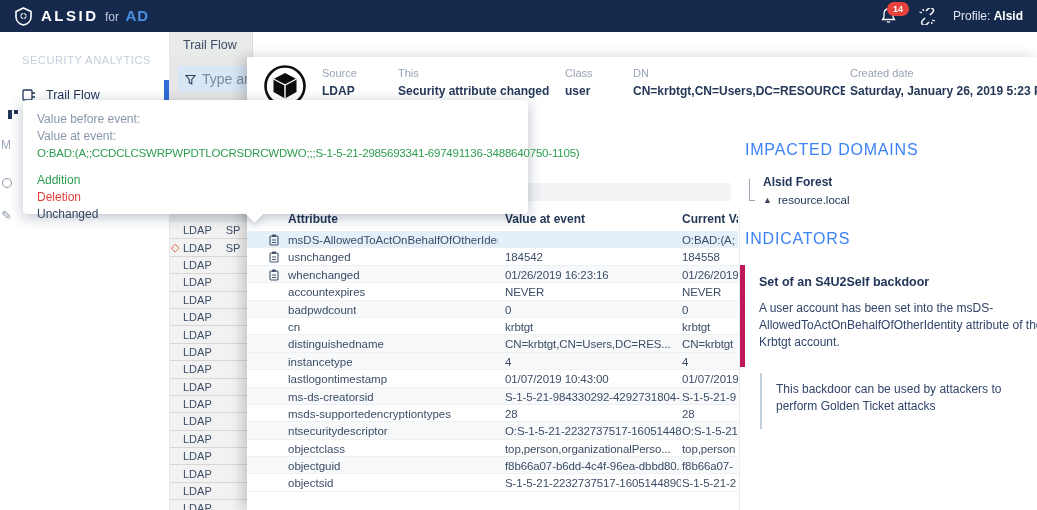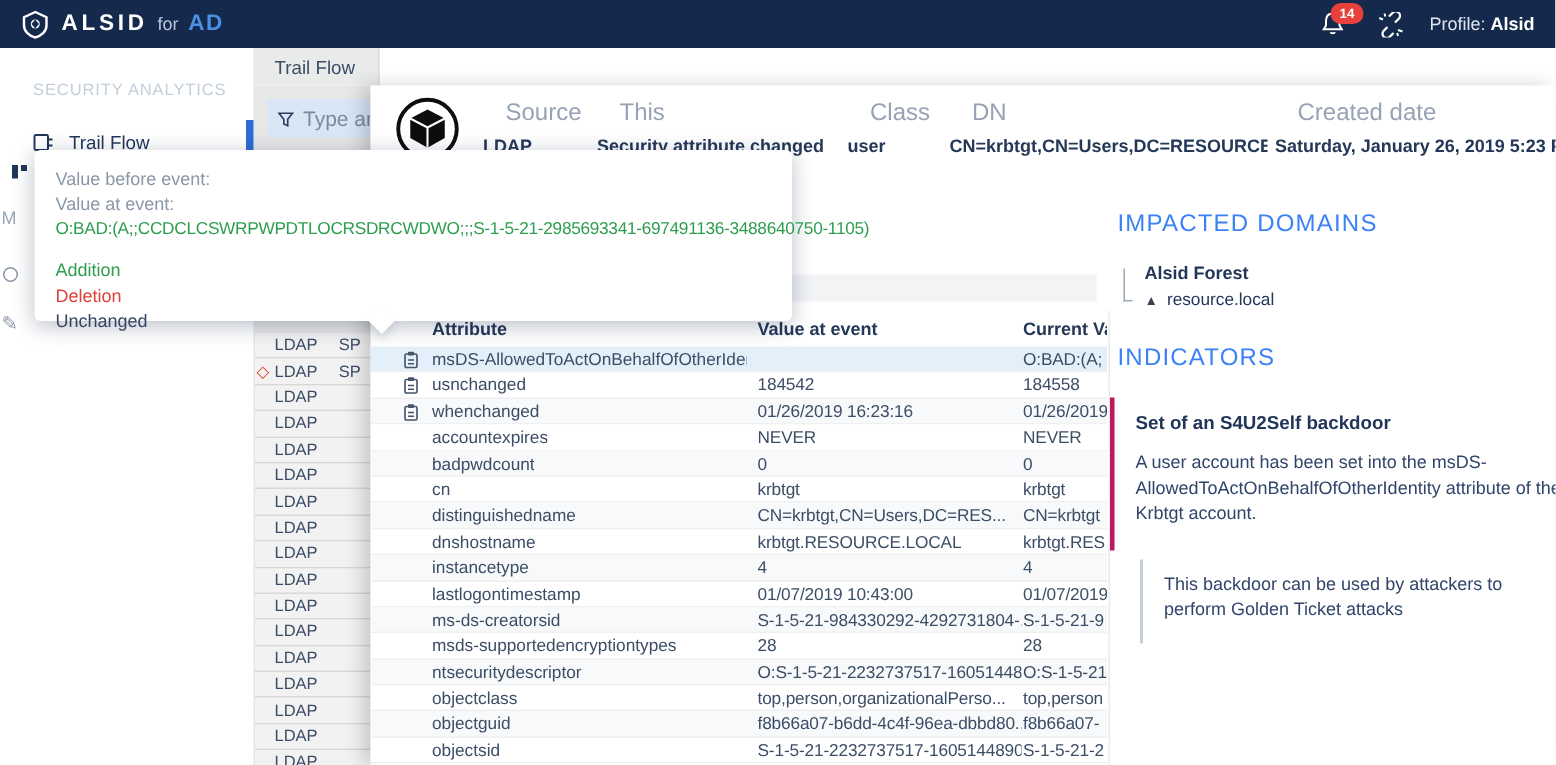--- a/index.html
+++ b/index.html
@@ -57,21 +57,21 @@
               display:flex; align-items:center; padding-left:13px; font-size:11px; color:#3c4d66;
               cursor:pointer; }
   .trail-badge{ margin-left:14px; }
   .deviance-diamond{ position:absolute; left:1px; color:#dd4a33; font-size:11px; }
 
   
   .pane{ position:absolute; left:247px; top:57px; width:790px; height:453px; background:#fff;
          box-shadow:-5px 0 12px rgba(0,0,0,.18); }
   .src-circle{ position:absolute; left:16px; top:7px; width:44px; height:44px; }
   .field{ position:absolute; top:10px; }
-  .field .lbl{ color:#97a3b4; font-size:16px; display:block;margin-left:15px; }
+  .field .lbl{ color:#97a3b4; font-size:11px; display:block; }
   .field .val{ color:#253858; font-size:12px; font-weight:600; display:block; margin-top:5px;
                white-space:nowrap; }
   .f-source{ left:75px; } .f-type{ left:151px; } .f-class{ left:318px; }
   .f-dn{ left:386px; width:212px; } .f-created{ left:603px; }
   .f-dn .val{ overflow:hidden; }
 
   .attr-filterbar{ position:absolute; left:0; top:126px; width:484px; height:18px; background:#f1f3f5; }
 
   .attr-table{ position:absolute; left:0; top:152px; width:491px; height:301px; overflow:hidden; }
   .attr-head{ position:relative; height:22px; font-size:12px; font-weight:700; color:#253858; }
@@ -93,21 +93,21 @@
   .right-panel{ position:absolute; left:493px; top:84px; width:297px; }
   .rp-title{ color:#3b82f6; font-size:16px; letter-spacing:.8px; padding-left:5px; }
   .tree{ margin:16px 0 0 9px; position:relative; }
   .tree-forest{ font-size:12px; font-weight:700; color:#22365a; padding-left:14px; }
   .tree-line{ position:absolute; left:0; top:4px; width:6px; height:22px;
               border-left:1px solid #9aa7b8; border-bottom:1px solid #9aa7b8; }
   .tree-domain{ display:flex; align-items:center; gap:6px; margin:5px 0 0 14px; font-size:11.5px;
                 color:#22365a; cursor:pointer; }
   .tree-tri{ color:#4a3b55; font-size:9px; }
   .rp-indicators{ margin-top:24px; }
-  .ind-card{ margin-top:17px; border-left:3px solid #be185d; padding:10px 0 16px 14px; }
+  .ind-card{ margin-top:17px; border-left:5px solid #be185d; padding:10px 0 16px 14px; }
   .ind-title{ font-size:12.5px; font-weight:700; color:#22365a; }
   .ind-desc{ margin-top:11px; width:285px; font-size:12px; line-height:17px; color:#31456a; }
   .ind-note{ margin:6px 0 0 20px; border-left:2px solid #c3cfdd; padding:8px 0 14px 14px; }
   .ind-note div{ width:250px; font-size:12px; line-height:17px; color:#31456a; }
 
   
   .tooltip{ position:absolute; left:23px; top:100px; width:505px; height:114px; background:#fff;
             border-radius:4px; box-shadow:0 3px 14px rgba(9,30,66,.28); z-index:50;
             padding:11px 0 0 14px; font-size:12px; line-height:17px; }
   .tooltip::after{ content:""; position:absolute; left:225px; bottom:-6px; width:13px; height:13px;
@@ -344,25 +344,20 @@
           <div class="attr-row">
             <span class="nm">cn</span>
             <span class="va">krbtgt</span>
             <span class="cu">krbtgt</span>
           </div>
           <div class="attr-row shade">
             <span class="nm">distinguishedname</span>
             <span class="va">CN=krbtgt,CN=Users,DC=RES...</span>
             <span class="cu">CN=krbtgt</span>
           </div>
-          <div class="attr-row">
-            <span class="nm">dnshostname</span>
-            <span class="va">krbtgt.RESOURCE.LOCAL</span>
-            <span class="cu">krbtgt.RES</span>
-          </div>
           <div class="attr-row shade">
             <span class="nm">instancetype</span>
             <span class="va">4</span>
             <span class="cu">4</span>
           </div>
           <div class="attr-row">
             <span class="nm">lastlogontimestamp</span>
             <span class="va">01/07/2019 10:43:00</span>
             <span class="cu">01/07/2019</span>
           </div>

